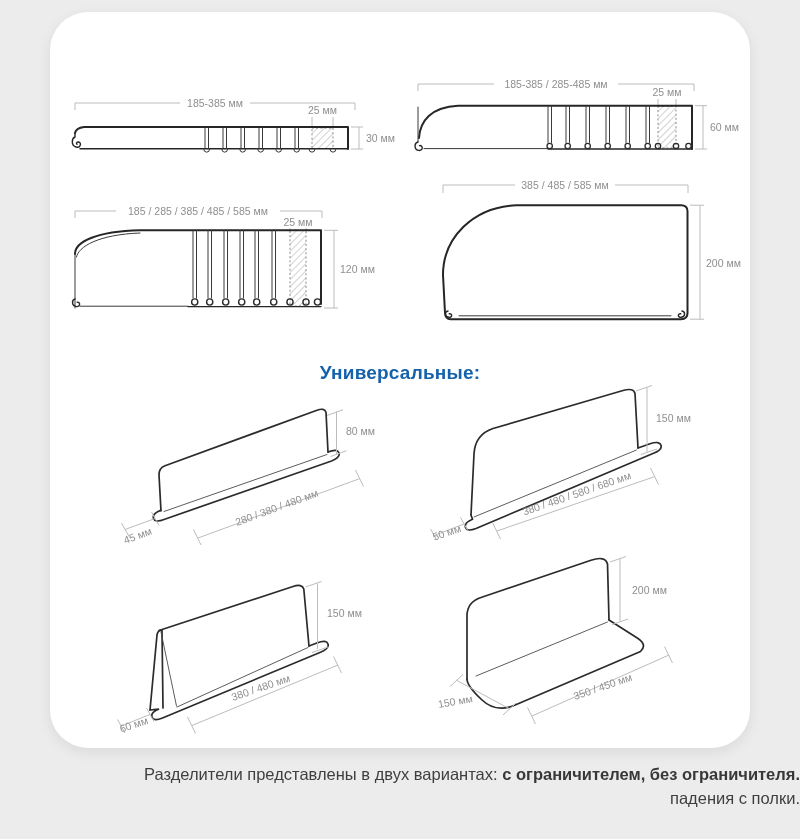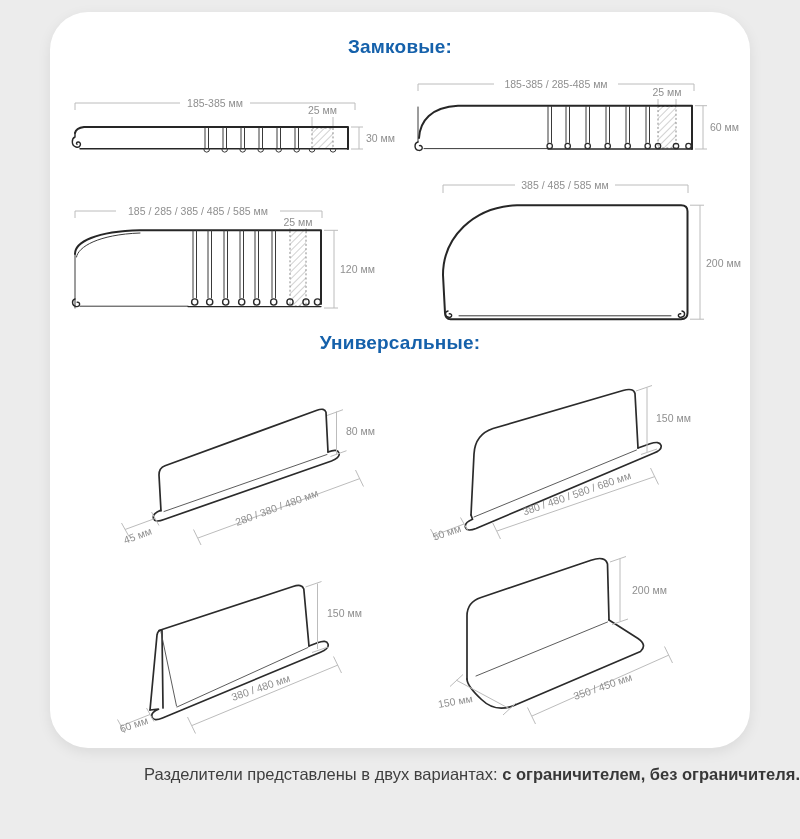--- a/index.html
+++ b/index.html
@@ -44,21 +44,20 @@
     <defs>
       <pattern id="hatchPat" width="5" height="5" patternUnits="userSpaceOnUse" patternTransform="rotate(45)">
         <rect width="5" height="5" fill="#ffffff"></rect>
         <line x1="0" y1="0" x2="0" y2="5" stroke="#b9b9b9" stroke-width="1.3"></line>
       </pattern>
     </defs>
   </svg>
 
   <div class="card">
 
-    <div class="section-title" style="top:24px;">Замковые:</div>
 
     <svg class="diag" style="left:20px;top:80px;" width="335" height="72" viewBox="0 0 335 72">
       <g>
         <path class="dim" d="M5 11 H110 M180 11 H285 M5 11 V18 M285 11 V18"></path>
         <text class="dimtext" x="145" y="15" text-anchor="middle">185-385 мм</text>
       </g>
       <g>
         <text class="dimtext" x="252.5" y="22" text-anchor="middle">25 мм</text>
         <path class="dim" d="M242 25 V34 M263 25 V34"></path>
       </g>
@@ -165,21 +164,21 @@
         <path class="pro-thin" d="M24 139.8 H236"></path>
         <path class="pro-med" d="M13 135 C9.8 135.5 9 140.6 13.8 141.3 C17.5 141.8 17.5 137.4 14.3 137.8"></path>
         <path class="pro-med" d="M247 135 C250.2 135.5 251 140.6 246.2 141.3 C242.5 141.8 242.5 137.4 245.7 137.8"></path>
       </g>
       <g>
         <path class="dim" d="M255 29.2 H269 M255 143.2 H269 M265 29.2 V143.2"></path>
         <text class="dimtext" x="271" y="91" text-anchor="start">200 мм</text>
       </g>
     </svg>
 
-    <div class="section-title" style="top:320px;">Универсальные:</div>
+    <div class="section-title" style="top:350px;">Универсальные:</div>
 
     <svg class="diag" style="left:60px;top:383px;" width="290" height="150" viewBox="0 0 290 150">
       <g>
         <path class="uni" d="M51 116 L49 80 Q49 73 55 70.8 L207 15.2 Q214.5 12.6 216 17.2 L218 57"></path>
         <path class="uni" d="M218 57 Q227.5 53.4 229 58 Q230.5 62.4 221.5 66 L54 124.5 Q45 128 43.5 123.4 Q42 118.8 50.5 115.4"></path>
         <path class="uni-thin" d="M54 116.5 L217 59.5"></path>
       </g>
       <g>
         <path class="dim" d="M217 20.5 L233 14.7 M220.5 61.5 L236.5 55.7 M226.5 16.5 V59.5"></path>
         <text class="dimtext" x="236" y="40" text-anchor="start">80 мм</text>
@@ -253,15 +252,16 @@
       <g>
         <path class="dim" d="M36 128 L89 156.5 M30 134.5 L43 122.5 M83 163 L96 151"></path>
         <text class="dimtext" text-anchor="middle" transform="rotate(-10 36 153)" x="36" y="153">150 мм</text>
       </g>
     </svg>
 
   </div>
 
   <div class="footer">
     <div><span>Разделители представлены в двух вариантах: </span><b>с ограничителем, без ограничителя.</b></div>
+    <div>падения с полки.</div>
   </div>
 
 </div>
 
 </body></html>

